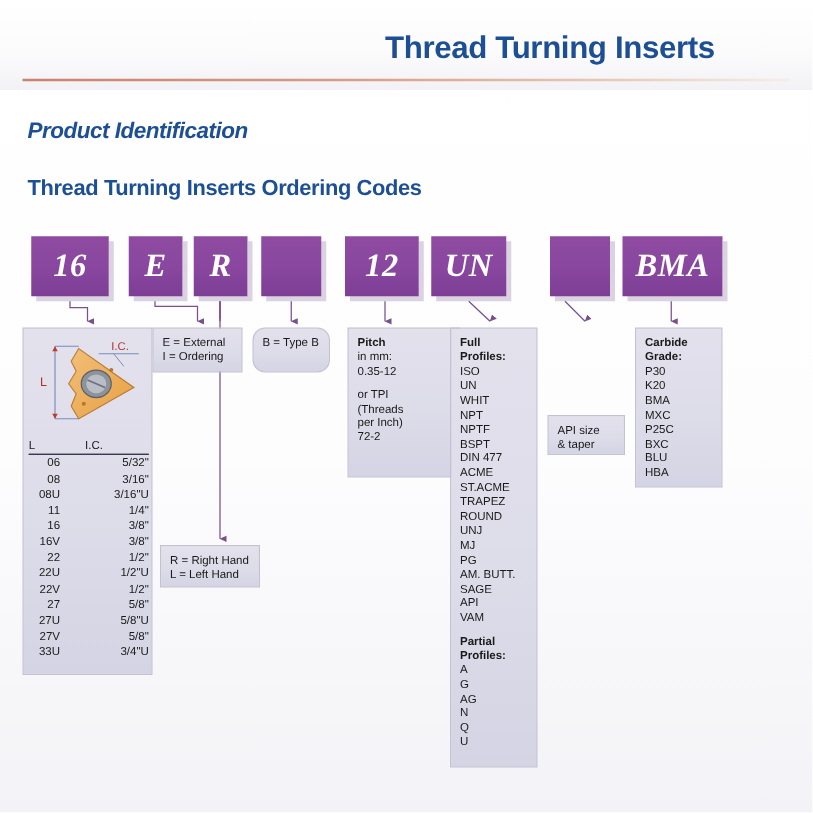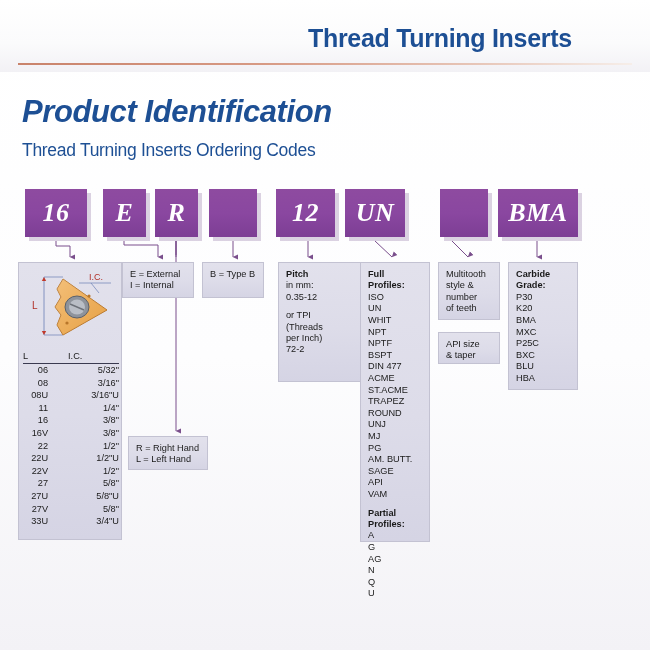--- a/index.html
+++ b/index.html
@@ -45,26 +45,26 @@
   }
   #header-title {
     position: absolute; left: 308px; top: 24px;
     font-size: 25px; font-weight: bold; color: #1d4f94;
     letter-spacing: -0.3px;
   }
 
   
   #page-title {
     position: absolute; left: 22px; top: 94px;
-    font-size: 31px; font-weight: bold; font-style: italic;
+    font-size: 18px; font-weight: bold; font-style: italic;
     color: #1d4f94; letter-spacing: -0.4px;
   }
   #page-subtitle {
     position: absolute; left: 22px; top: 140px;
-    font-size: 17.5px; font-weight: normal; color: #1d4f94;
+    font-size: 17.5px; font-weight: bold; color: #1d4f94;
     letter-spacing: -0.3px;
   }
 
   
   .code-box {
     position: absolute;
     background: linear-gradient(180deg,#8e4ba0 0%, #8a47a0 50%, #7d3e94 100%);
     box-shadow: 4px 4px 0 rgba(140,110,160,0.30);
     display: flex; align-items: center; justify-content: center;
   }
@@ -97,24 +97,24 @@
   }
   #lic-table table { border-collapse: collapse; width: 100%; font-size: 9.2px; }
   #lic-table th {
     font-weight: normal; text-align: left; padding: 0 0 1px 0;
     border-bottom: 1px solid #3a3a50;
   }
   #lic-table th.c2, #lic-table td.c2 { padding-left: 20px; }
   #lic-table td { padding: 0.6px 0; text-align: right; white-space: nowrap; }
 
   #panel-ei  { left: 122px; top: 262px; width: 72px; height: 36px; }
-  #panel-b   { left: 202px; top: 262px; width: 62px; height: 36px; }
+  #panel-b   { left: 202px; top: 262px; width: 62px; height: 36px; border-radius: 10px; }
   #panel-rl  { left: 128px; top: 436px; width: 80px; height: 34px; }
   #panel-pitch { left: 278px; top: 262px; width: 90px; height: 120px; }
-  #panel-profiles { left: 360px; top: 262px; width: 70px; height: 280px; }
+  #panel-profiles { left: 360px; top: 262px; width: 70px; height: 352px; }
   #panel-multi { left: 438px; top: 262px; width: 62px; height: 58px; }
   #panel-api   { left: 438px; top: 322px; width: 62px; height: 32px; margin-top: 10px; }
   #panel-grade { left: 508px; top: 262px; width: 70px; height: 128px; }
 
   .profiles-list div, .grade-list div { line-height: 11.6px; }
   .gap { height: 7px; }
 </style>
 </head>
 <body>
 
@@ -273,21 +273,21 @@
               <td>33U</td>
               <td class="c2">3/4"U</td>
             </tr>
           </tbody>
       </table>
     </div>
   </div>
 
   <div class="panel" id="panel-ei">
     <div>E = External</div>
-    <div>I  = Internal</div>
+    <div>I  = Ordering</div>
   </div>
 
   <div class="panel" id="panel-b">
     <div>B = Type B</div>
   </div>
 
   <div class="panel" id="panel-rl">
     <div>R = Right Hand</div>
     <div>L = Left Hand</div>
   </div>
@@ -332,26 +332,20 @@
     <div class="profiles-list" id="partial-profiles-list">
         <div>A</div>
         <div>G</div>
         <div>AG</div>
         <div>N</div>
         <div>Q</div>
         <div>U</div>
       </div>
   </div>
 
-  <div class="panel" id="panel-multi">
-    <div>Multitooth</div>
-    <div>style &amp;</div>
-    <div>number</div>
-    <div>of teeth</div>
-  </div>
 
   <div class="panel" id="panel-api">
     <div>API size</div>
     <div>&amp; taper</div>
   </div>
 
   <div class="panel" id="panel-grade">
     <span class="hdr">Carbide</span>
     <span class="hdr">Grade:</span>
     <div class="grade-list" id="grade-list">

